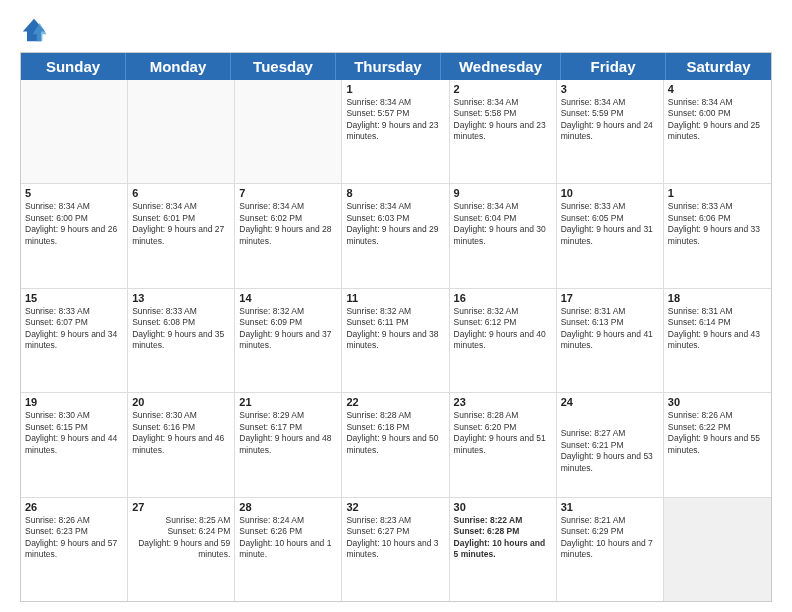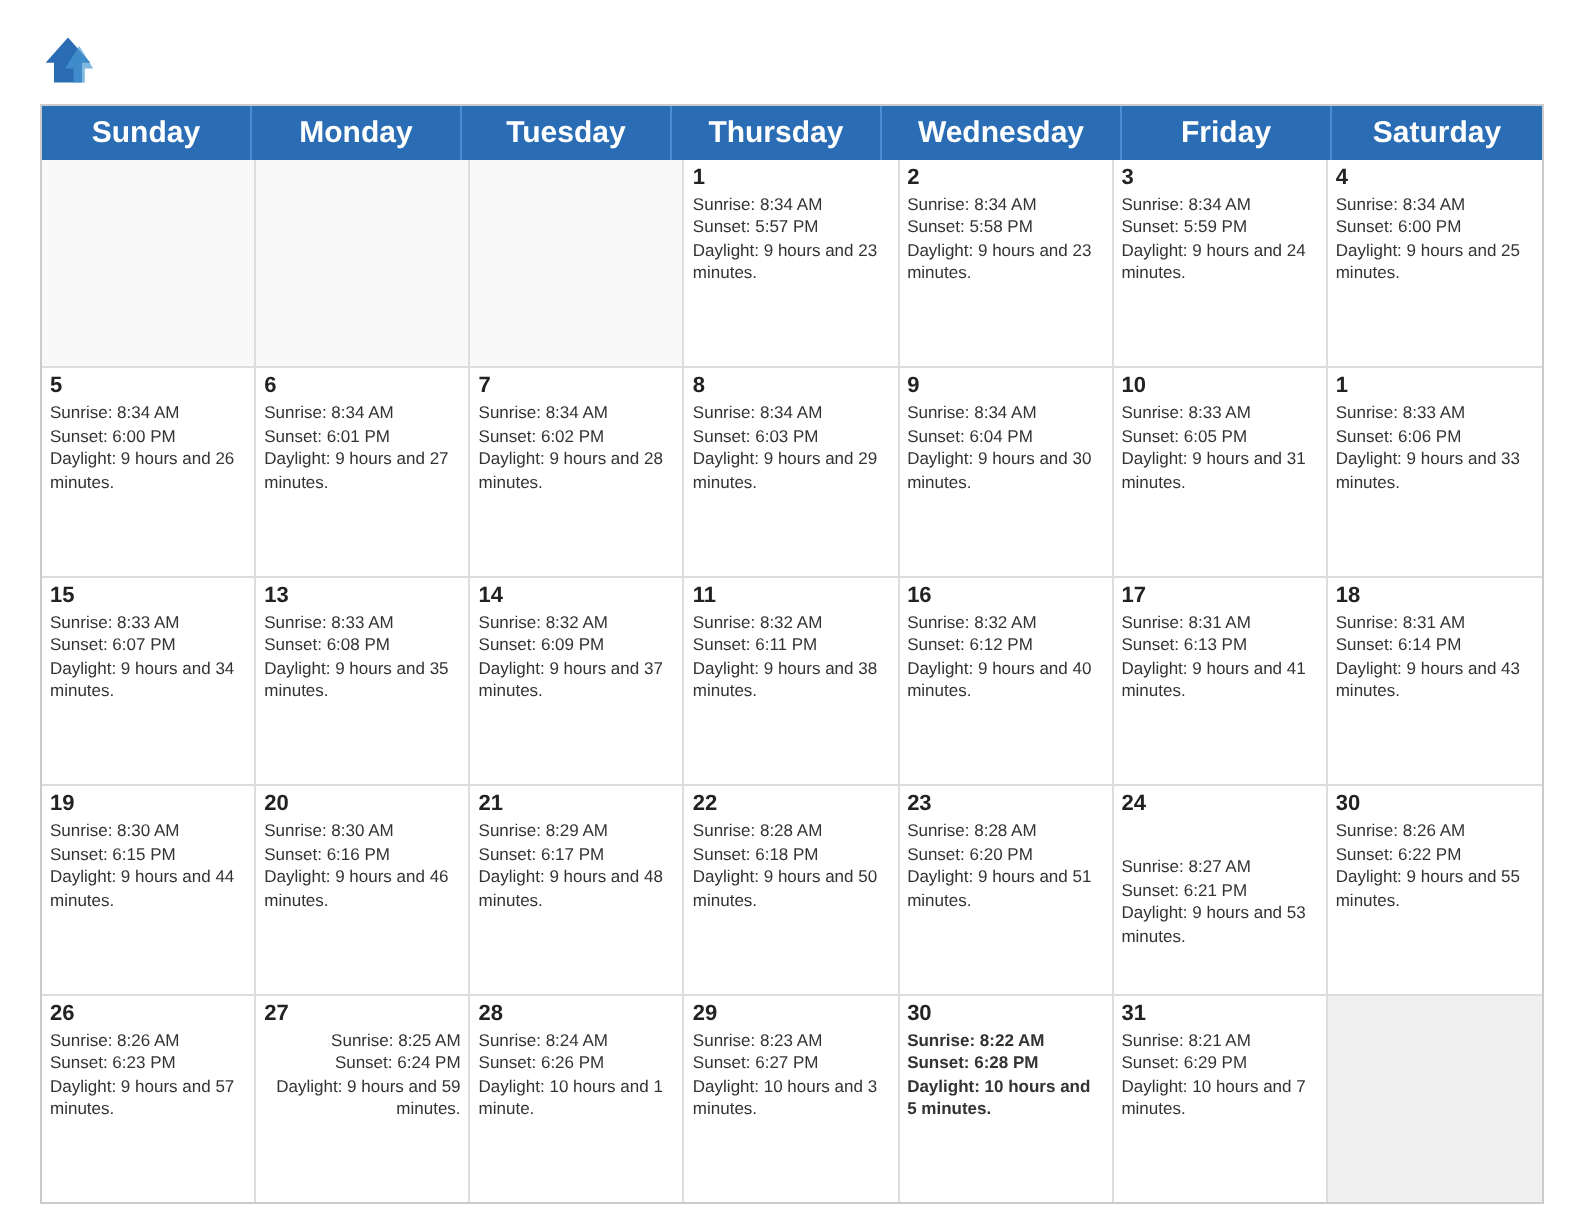--- a/index.html
+++ b/index.html
@@ -322,21 +322,21 @@
 Sunset: 6:24 PM
 Daylight: 9 hours and 59 minutes.</div>
           </div>
           <div class="cal-cell">
             <div class="day-num">28</div>
             <div class="cell-info" style="white-space: pre-line;">Sunrise: 8:24 AM
 Sunset: 6:26 PM
 Daylight: 10 hours and 1 minute.</div>
           </div>
           <div class="cal-cell">
-            <div class="day-num">29</div>
+            <div class="day-num">32</div>
             <div class="cell-info" style="white-space: pre-line;">Sunrise: 8:23 AM
 Sunset: 6:27 PM
 Daylight: 10 hours and 3 minutes.</div>
           </div>
           <div class="cal-cell">
             <div class="day-num">30</div>
             <div class="cell-info" style="white-space: pre-line; font-weight: bold;">Sunrise: 8:22 AM
 Sunset: 6:28 PM
 Daylight: 10 hours and 5 minutes.</div>
           </div>

